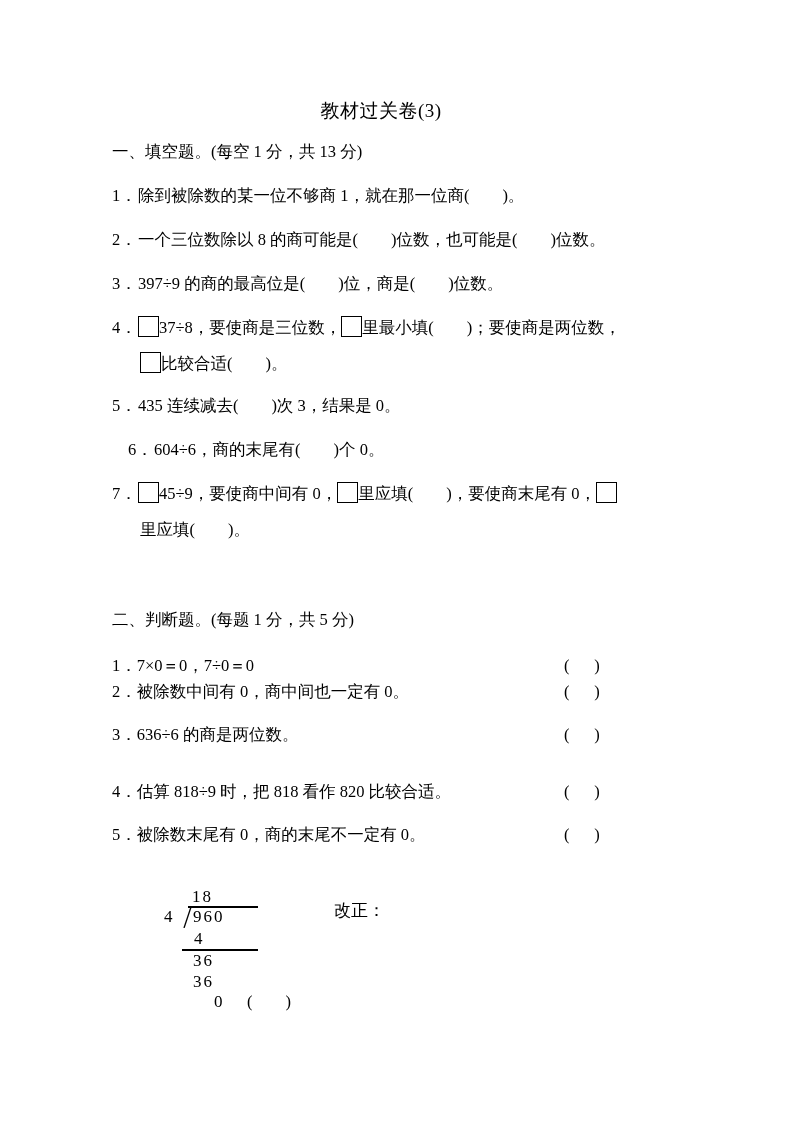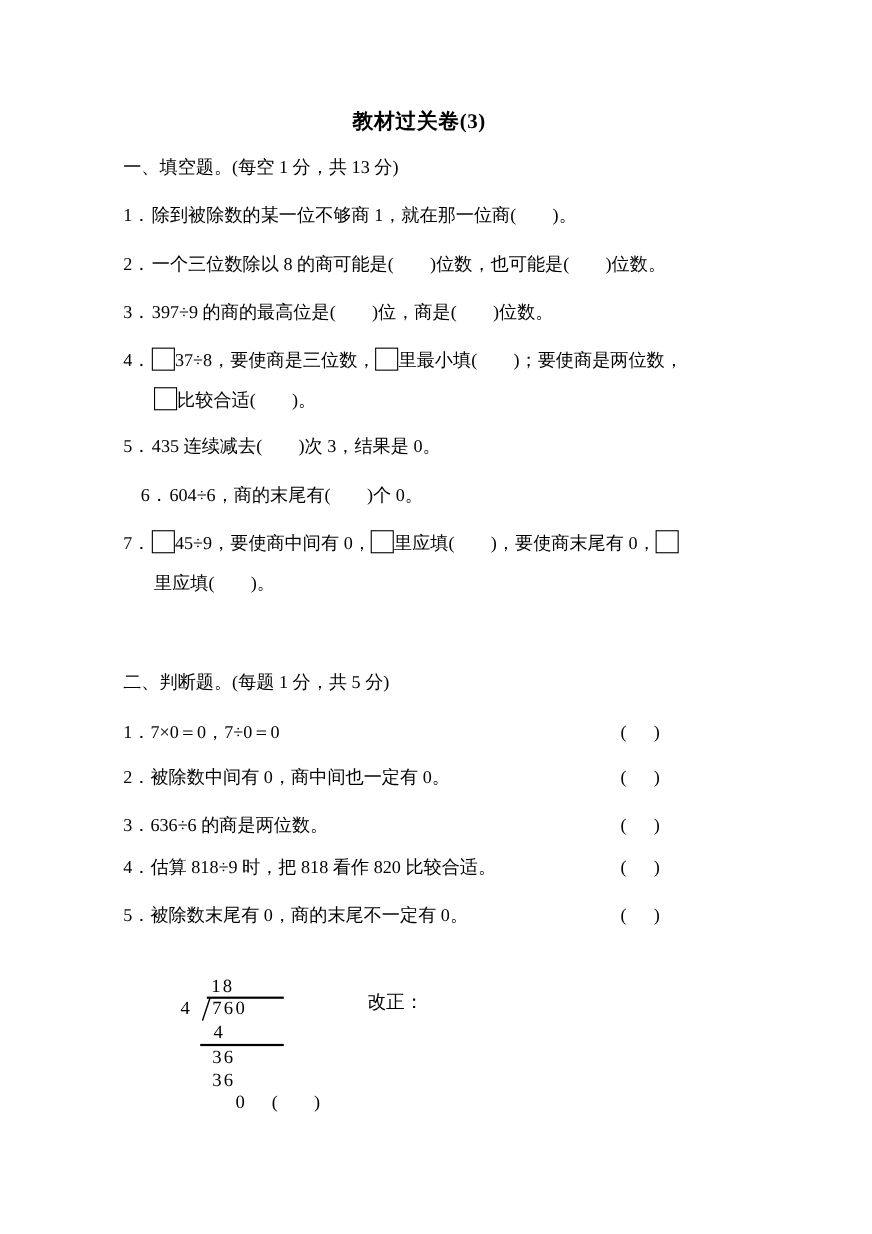--- a/index.html
+++ b/index.html
@@ -23,21 +23,21 @@
   }
 
   
   .paper-title {
     position: absolute;
     left: 0;
     top: 98px;
     width: 762px;
     text-align: center;
     font-size: 19px;
-    font-weight: bold;
+    font-weight: normal;
     letter-spacing: 0.5px;
     line-height: 26px;
   }
 
   
   .content {
     position: absolute;
     left: 112px;
     top: 140px;
     width: 600px;
@@ -256,48 +256,48 @@
   </div>
 
   <div class="content" style="top:608px;">
 
     <div class="section-head">二、判断题。(每题 1 分，共 5 分)</div>
 
     <div class="jrow" style="margin-top:22px;">
       <span class="num">1．</span><span>7×0＝0，7÷0＝0</span><span class="answer">(      )</span>
     </div>
 
-    <div class="jrow" style="margin-top:17px;">
+    <div class="jrow" style="margin-top:2px;">
       <span class="num">2．</span><span>被除数中间有 0，商中间也一定有 0。</span><span class="answer">(      )</span>
     </div>
 
     <div class="jrow" style="margin-top:19px;">
       <span class="num">3．</span><span>636÷6 的商是两位数。</span><span class="answer">(      )</span>
     </div>
 
-    <div class="jrow" style="margin-top:15px;">
+    <div class="jrow" style="margin-top:33px;">
       <span class="num">4．</span><span>估算 818÷9 时，把 818 看作 820 比较合适。</span><span class="answer">(      )</span>
     </div>
 
     <div class="jrow" style="margin-top:19px;">
       <span class="num">5．</span><span>被除数末尾有 0，商的末尾不一定有 0。</span><span class="answer">(      )</span>
     </div>
   </div>
 
 
   <div class="division-area">
 
     <div class="ldiv">
       <span class="quotient">18</span>
       <span class="vinculum"></span>
       <span class="divisor">4</span>
       <svg class="bracket" viewBox="0 0 9 21" preserveAspectRatio="none">
         <path d="M 1 21 L 8 0" stroke="#000" stroke-width="1.3" fill="none"></path>
       </svg>
-      <span class="dividend">760</span>
+      <span class="dividend">960</span>
       <span class="sub1">4</span>
       <span class="rule1"></span>
       <span class="rem1">36</span>
       <span class="sub2">36</span>
       <span class="rem2">0</span>
       <span class="div-answer">(        )</span>
     </div>
 
     <div class="correction">改正：</div>
   </div>

